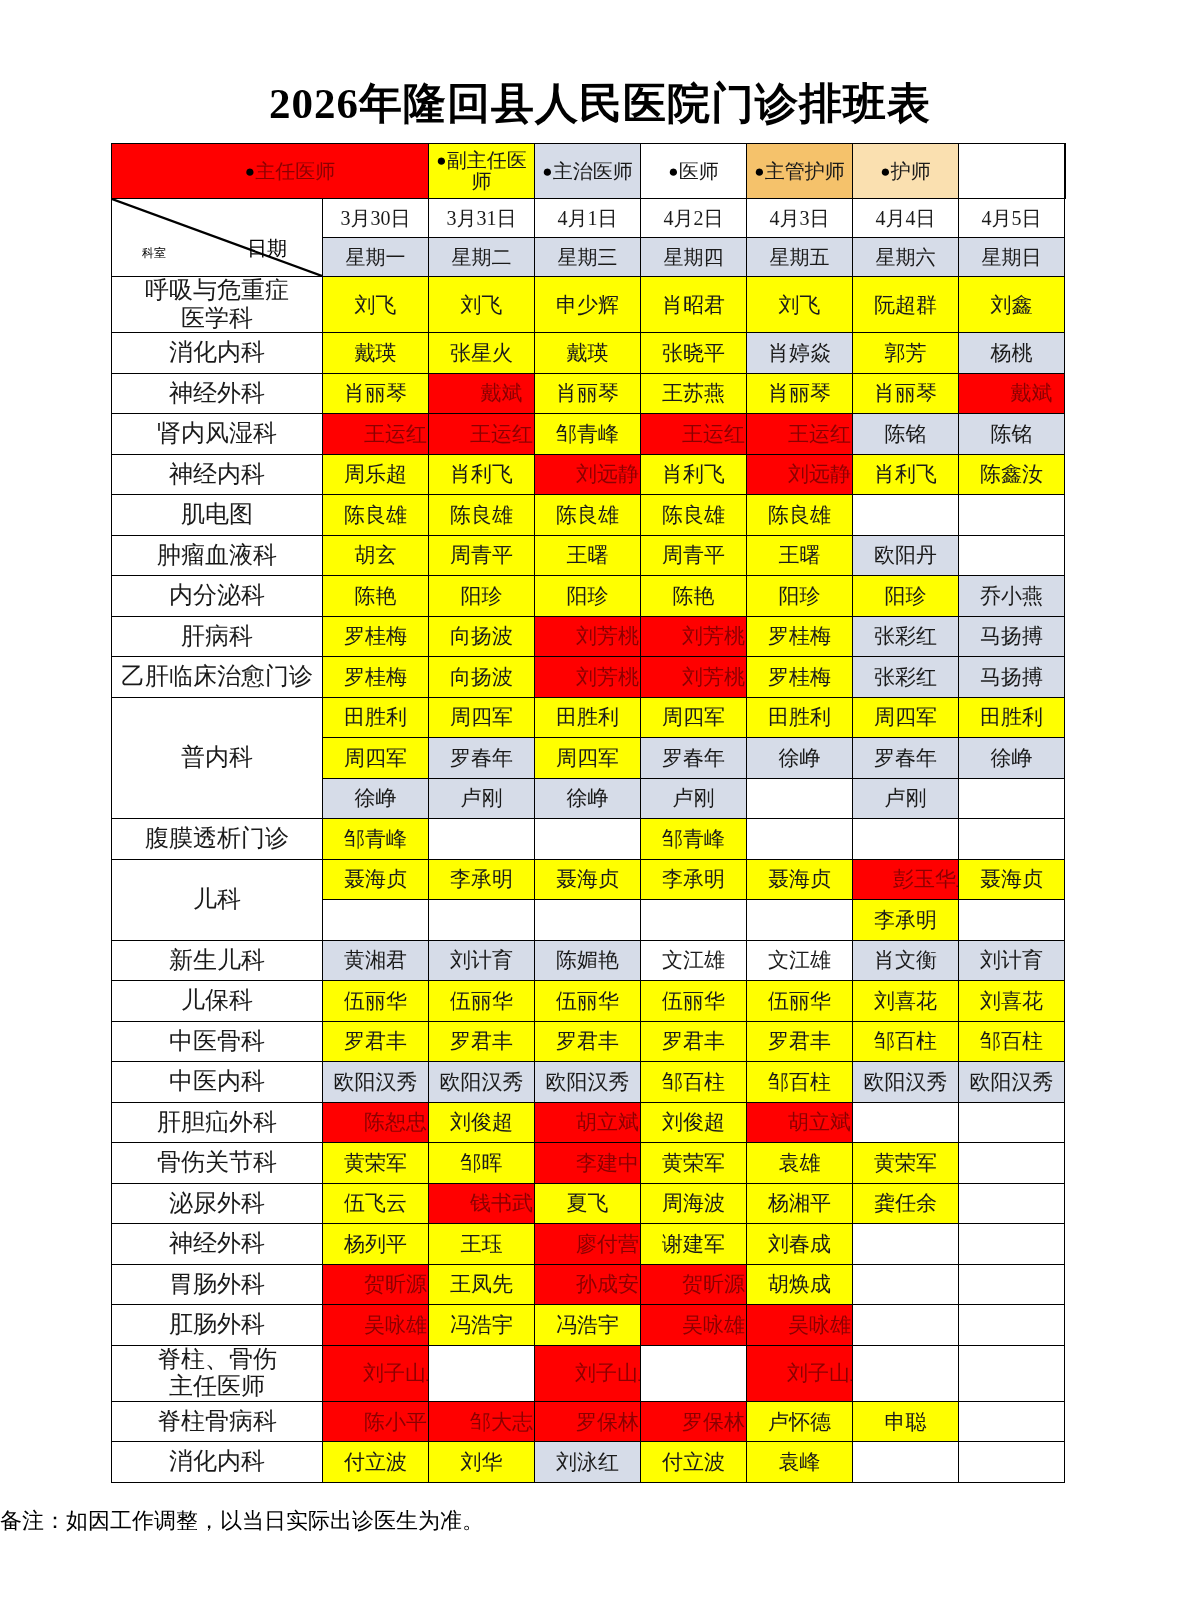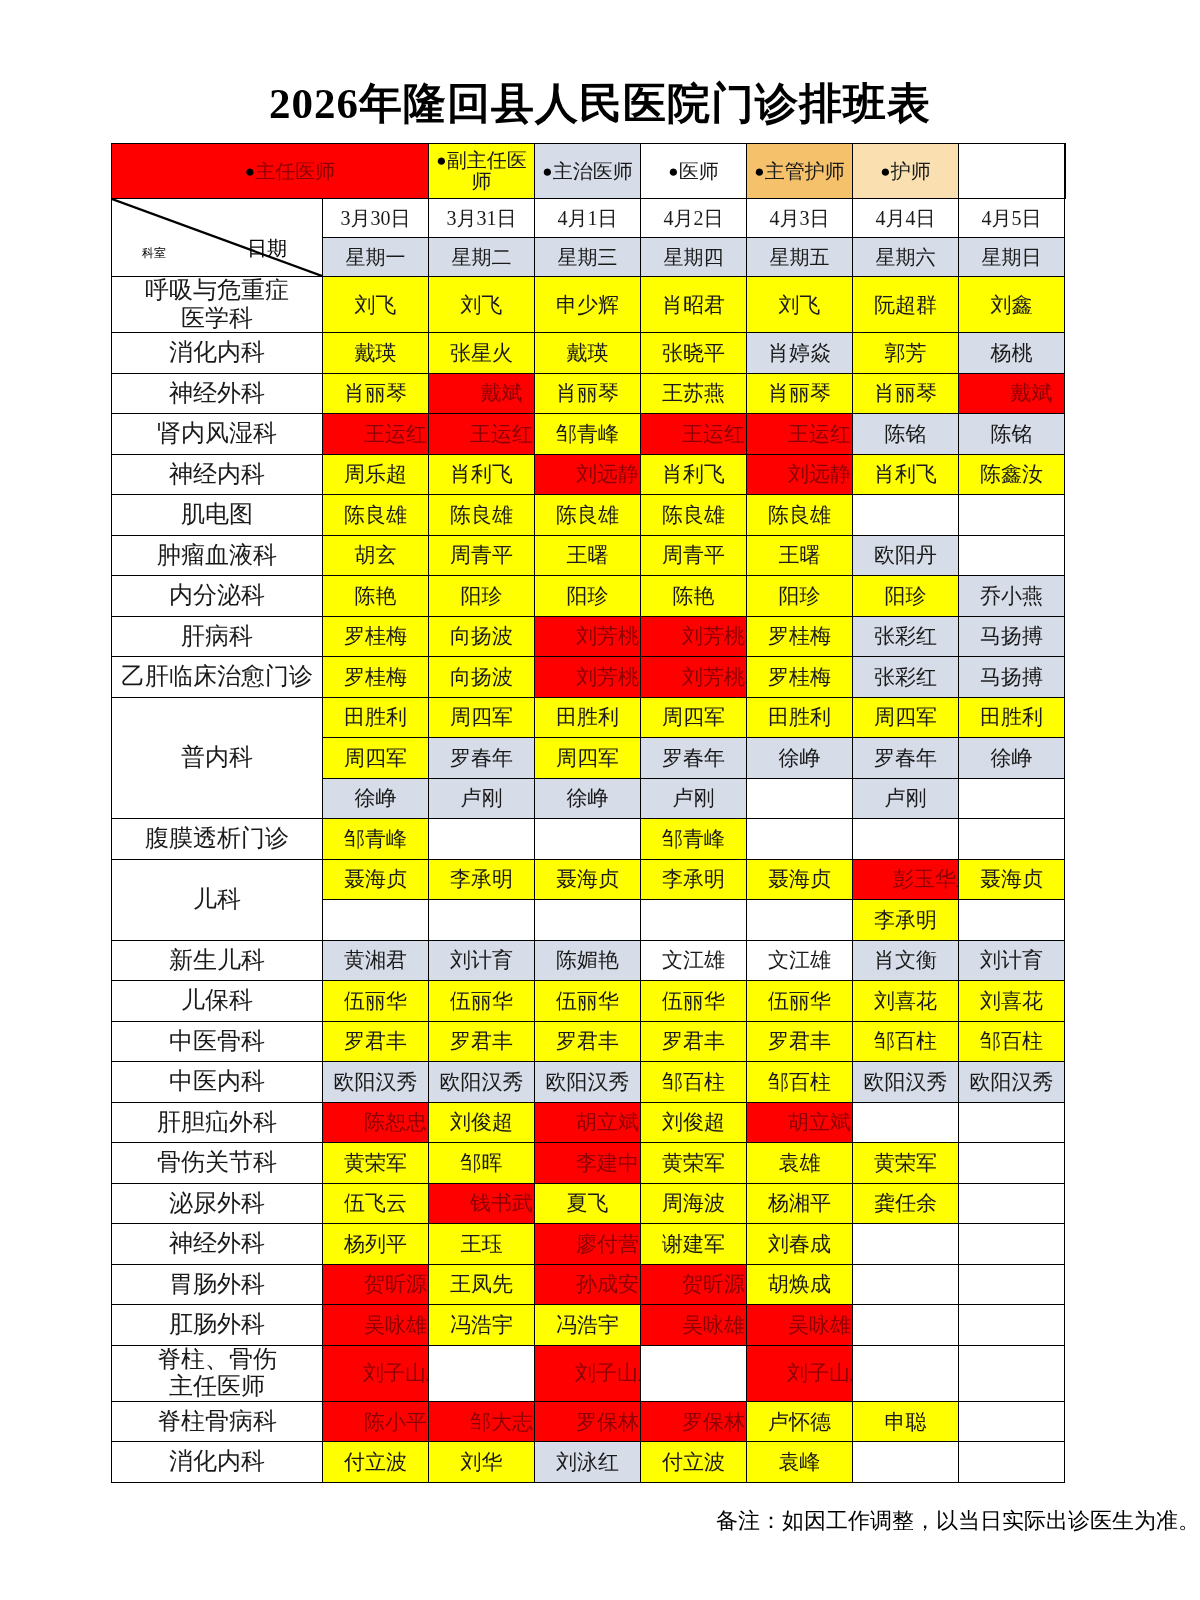--- a/index.html
+++ b/index.html
@@ -76,21 +76,21 @@
 
   
   .bodyrow td{height:39.5px;font-size:21px;}
   .bodyrow td.dept{font-size:24px;white-space:normal;line-height:1.15;}
   .deptcell{background:#fff;color:#1a1a1a;}
 
   .two-line{line-height:1.18;}
 
   #note{
     position:absolute;left:0;top:1506px;width:1200px;
-    text-align:right;font-size:22px;
+    text-align:left;font-size:22px;
     font-family:"Liberation Serif","DejaVu Serif",serif;
   }
 </style>
 </head>
 <body>
 
 <div id="page">
 
   <div id="title">2026年隆回县人民医院门诊排班表</div>
 

